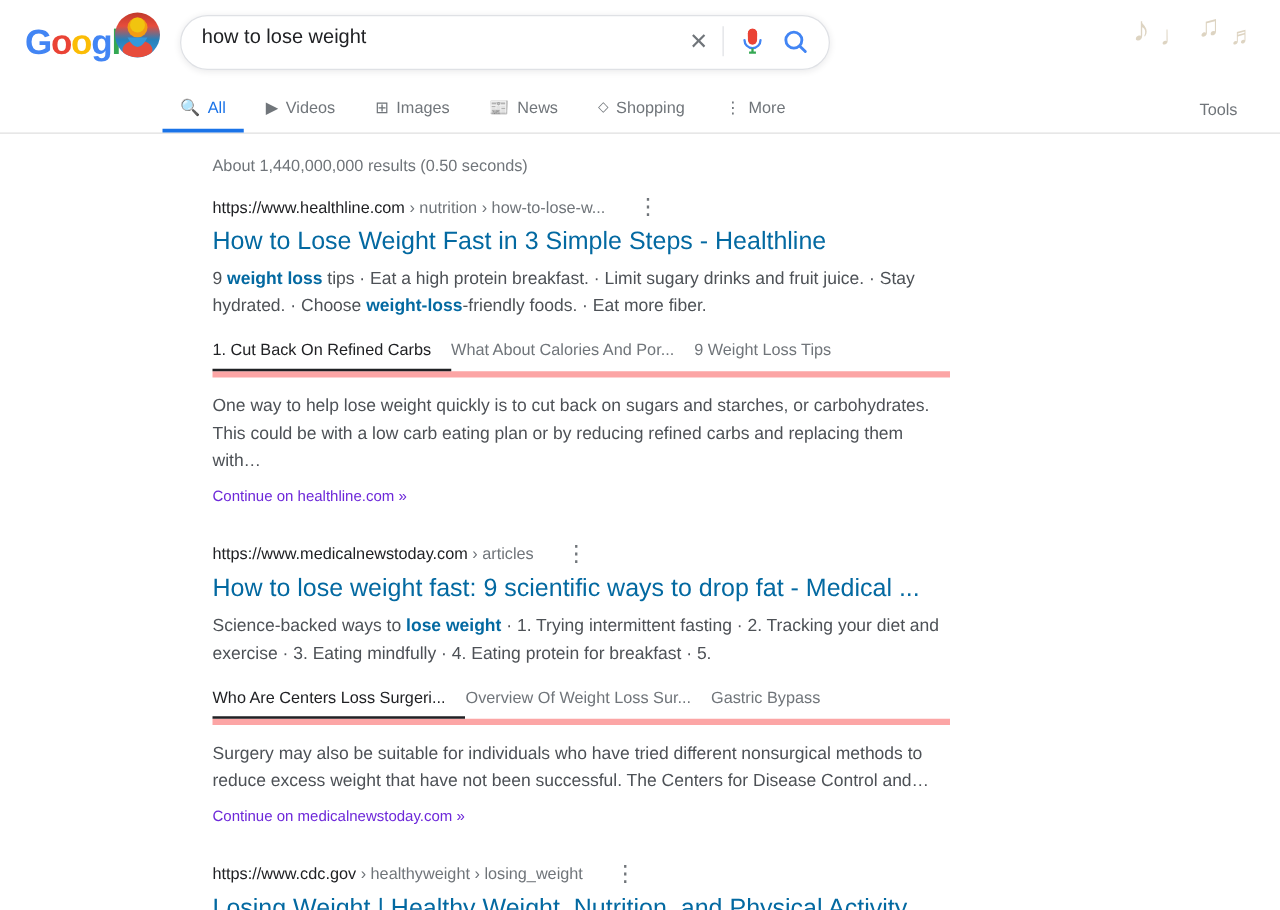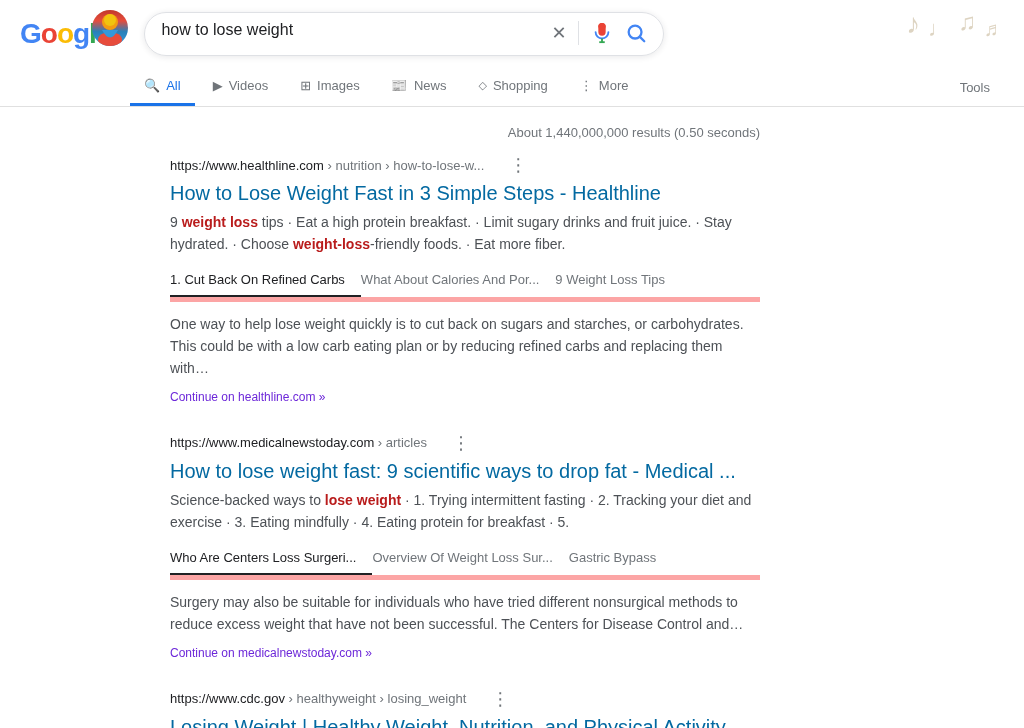--- a/index.html
+++ b/index.html
@@ -148,21 +148,20 @@
     
     .results-area {
       padding: 8px 20px 20px 170px;
       max-width: 780px;
     }
 
     .results-count {
       color: #70757a;
       font-size: 13px;
       padding: 10px 0 14px 0;
-      text-align: right;
     }
 
     
     .result-item {
       margin-bottom: 28px;
     }
 
     .result-url-line {
       display: flex;
       align-items: center;
@@ -204,21 +203,21 @@
 
     .result-snippet {
       color: #4d5156;
       font-size: 14px;
       line-height: 1.57;
       margin-bottom: 8px;
     }
 
     .result-snippet .bold {
       font-weight: bold;
-      color: #b91c1c;
+      color: #0369a1;
     }
 
     
     .subtabs {
       display: flex;
       border-bottom: 5px solid #fca5a5;
       margin-bottom: 12px;
       margin-top: 4px;
     }
 

